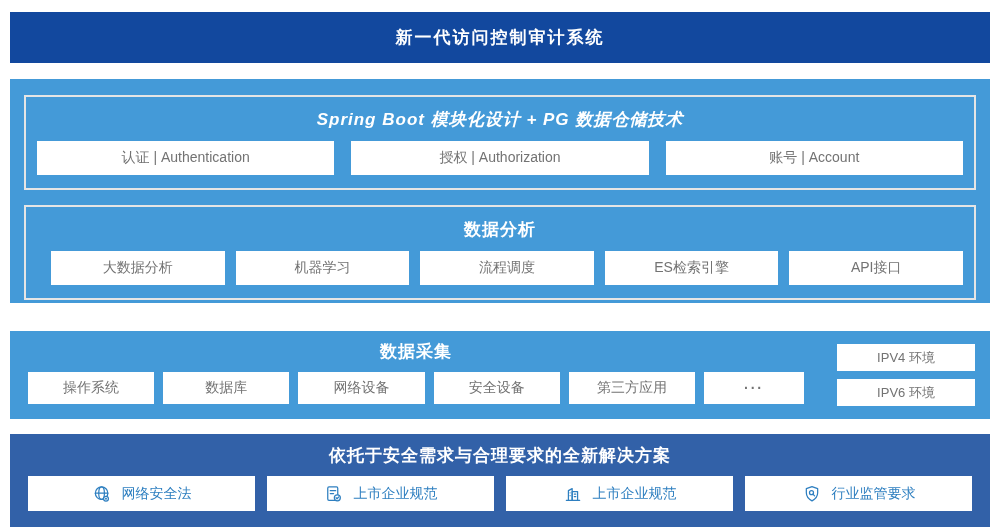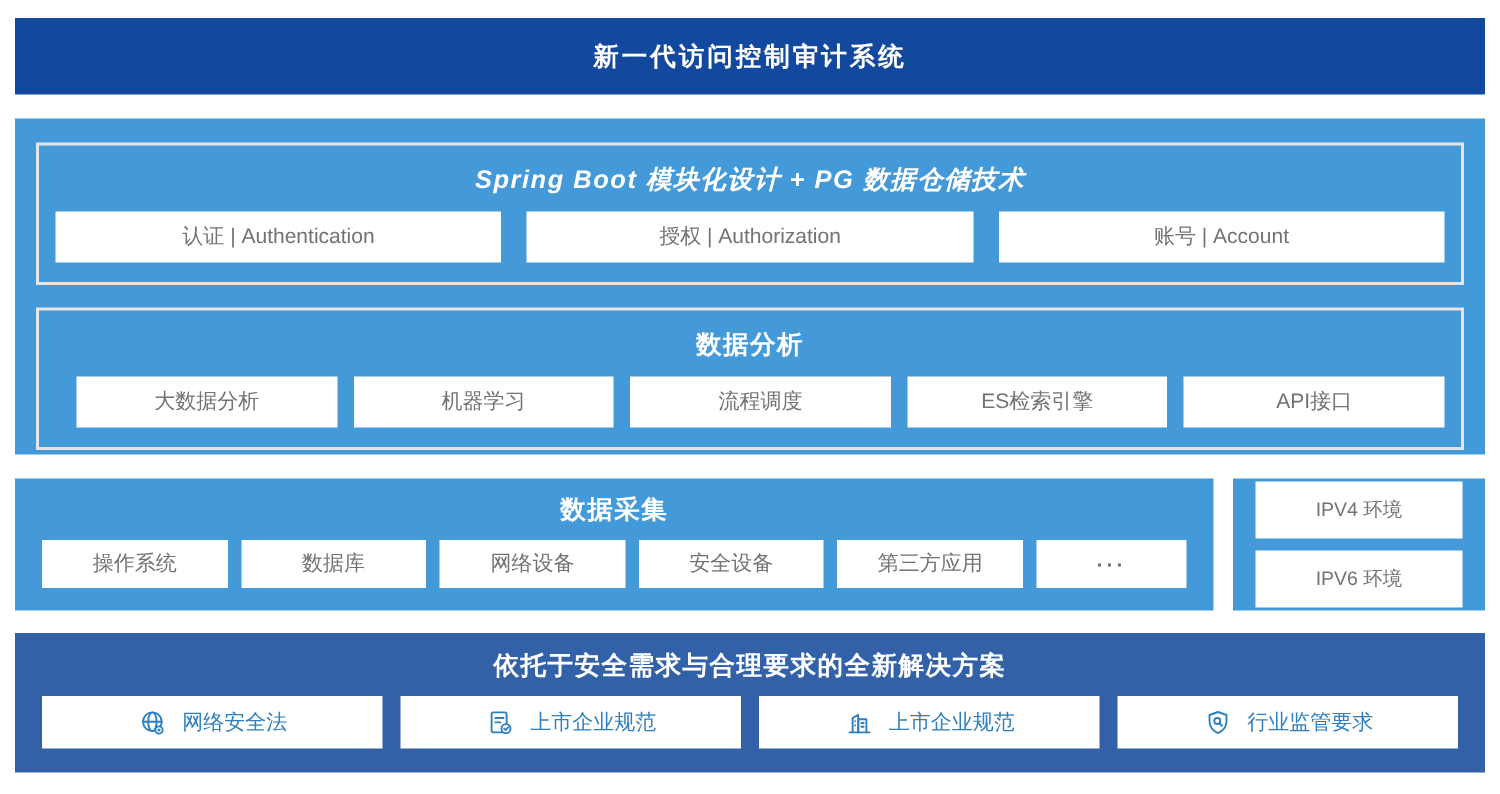--- a/index.html
+++ b/index.html
@@ -37,32 +37,32 @@
   .btn-row { display: flex; gap: 17px; padding-bottom: 13px; }
   .btn-row.row5 { gap: 11px; margin-left: 14px; }
   .wbtn {
     flex: 1; height: 34px; background: #ffffff; color: #737373;
     font-size: 14px; display: flex; align-items: center; justify-content: center;
     white-space: nowrap;
   }
   .analysis { margin-top: 15px; }
 
   
-  .row3 { margin-top: 16px; display: flex; gap: 13px; height: 88px; justify-content: center; }
+  .row3 { margin-top: 28px; display: flex; gap: 0; height: 88px; justify-content: center; }
   .collection { flex: 1; background: #449ad8; }
   .collection .inner-title { padding: 9px 0 9px; }
   .collection .btn-row { gap: 9px; padding: 0 18px; }
   .collection .wbtn { height: 32px; }
   .wbtn.dots { flex: 0 0 100px; font-weight: bold; letter-spacing: 2px; }
   .ipv {
     width: 168px; background: #449ad8;
     display: flex; flex-direction: column; justify-content: center;
     gap: 8px; padding: 0 15px;
   }
-  .ipv .wbtn { flex: none; height: 38px; font-size: 13px; }
+  .ipv .wbtn { flex: none; height: 27px; font-size: 13px; }
 
   
   .solution { margin-top: 15px; height: 93px; background: #3261a8; }
   .solution .inner-title { padding: 10px 0 9px; }
   .solution .btn-row { gap: 12px; padding: 0 18px; }
   .sol-btn {
     flex: 1; height: 35px; background: #ffffff; color: #2e7fc0;
     display: flex; align-items: center; justify-content: center; gap: 10px;
     font-size: 14px; white-space: nowrap;
   }

